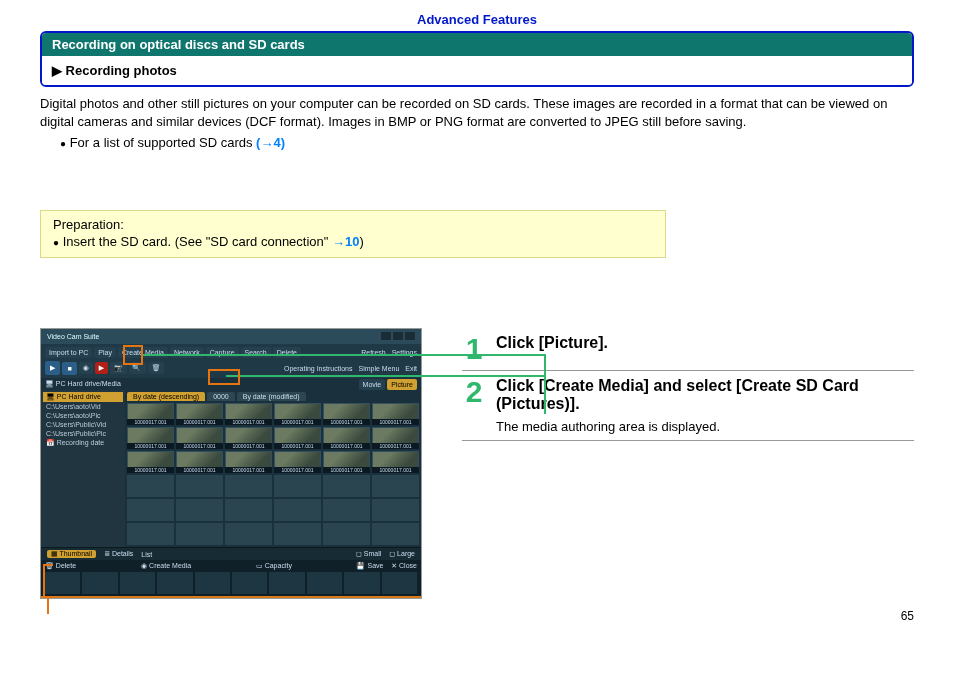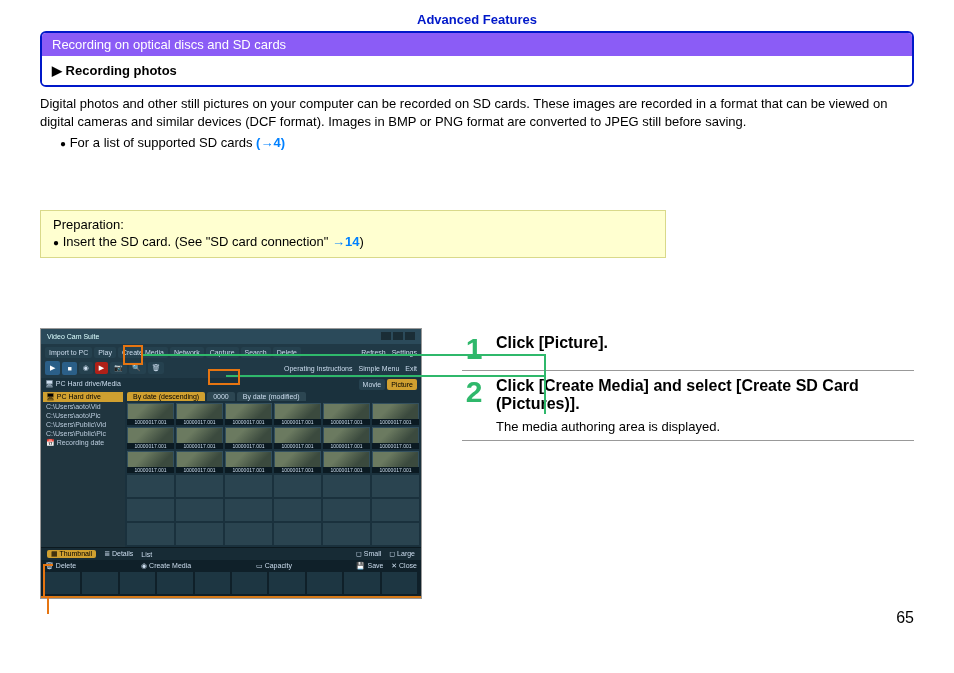--- a/index.html
+++ b/index.html
@@ -16,23 +16,23 @@
     color: #0018c9;
     font-size: 13px;
     margin-bottom: 4px;
   }
   .section-header {
     border: 2px solid #0018c9;
     border-radius: 6px;
     overflow: hidden;
   }
   .section-header-top {
-    background: #8b5cf6;
+    background: #0f766e;
     color: #fff;
-    font-weight: normal;
+    font-weight: bold;
     padding: 4px 10px;
   }
   .section-header-bottom {
     background: #fff;
     color: #000;
     font-weight: bold;
     padding: 7px 10px;
   }
   .intro-text {
     margin: 8px 0 4px 0;
@@ -176,21 +176,21 @@
   .auth-label{ font-size:12px; margin-top:22px; }
   
   .steps{flex:1;}
   .step{display:flex;gap:10px;border-bottom:1px solid #999;padding:6px 0;}
   .step-num{
     font-size:30px;font-weight:bold;color:#2fb86b;line-height:1;width:24px;text-align:center;
   }
   .step-body{flex:1;}
   .step-title{font-size:16px;font-weight:bold;}
   .step-desc{font-size:13px;margin-top:6px;}
-  .page-num{ text-align:right; font-size:16px; margin-top:10px;}
+  .page-num{ text-align:right; font-size:12px; margin-top:10px;}
   .screenshot-col{position:relative;}
 </style>
 </head>
 <body>
 
 <div class="header-right">Advanced Features</div>
 
 <div class="section-header">
   <div class="section-header-top">Recording on optical discs and SD cards</div>
   <div class="section-header-bottom">▶ Recording photos</div>
@@ -200,21 +200,21 @@
 <div class="bullet-row">
   <span class="bullet-dot">●</span>
   <span>For a list of supported SD cards </span>
   <span class="link-blue">(→4)</span>
 </div>
 
 <div class="prep-box">
   <div class="prep-title">Preparation:</div>
   <div>
     <span class="bullet-dot">●</span>
-    <span>Insert the SD card. (See "SD card connection" </span><span class="link-blue">→14</span><span>)</span>
+    <span>Insert the SD card. (See "SD card connection" </span><span class="link-blue">→10</span><span>)</span>
   </div>
 </div>
 
 <div class="content-row">
   <div class="screenshot-col">
     <div class="app-window">
       <div class="highlight-cm"></div>
       <div class="highlight-pic"></div>
       <div class="line1"></div>
       <div class="line2"></div>

